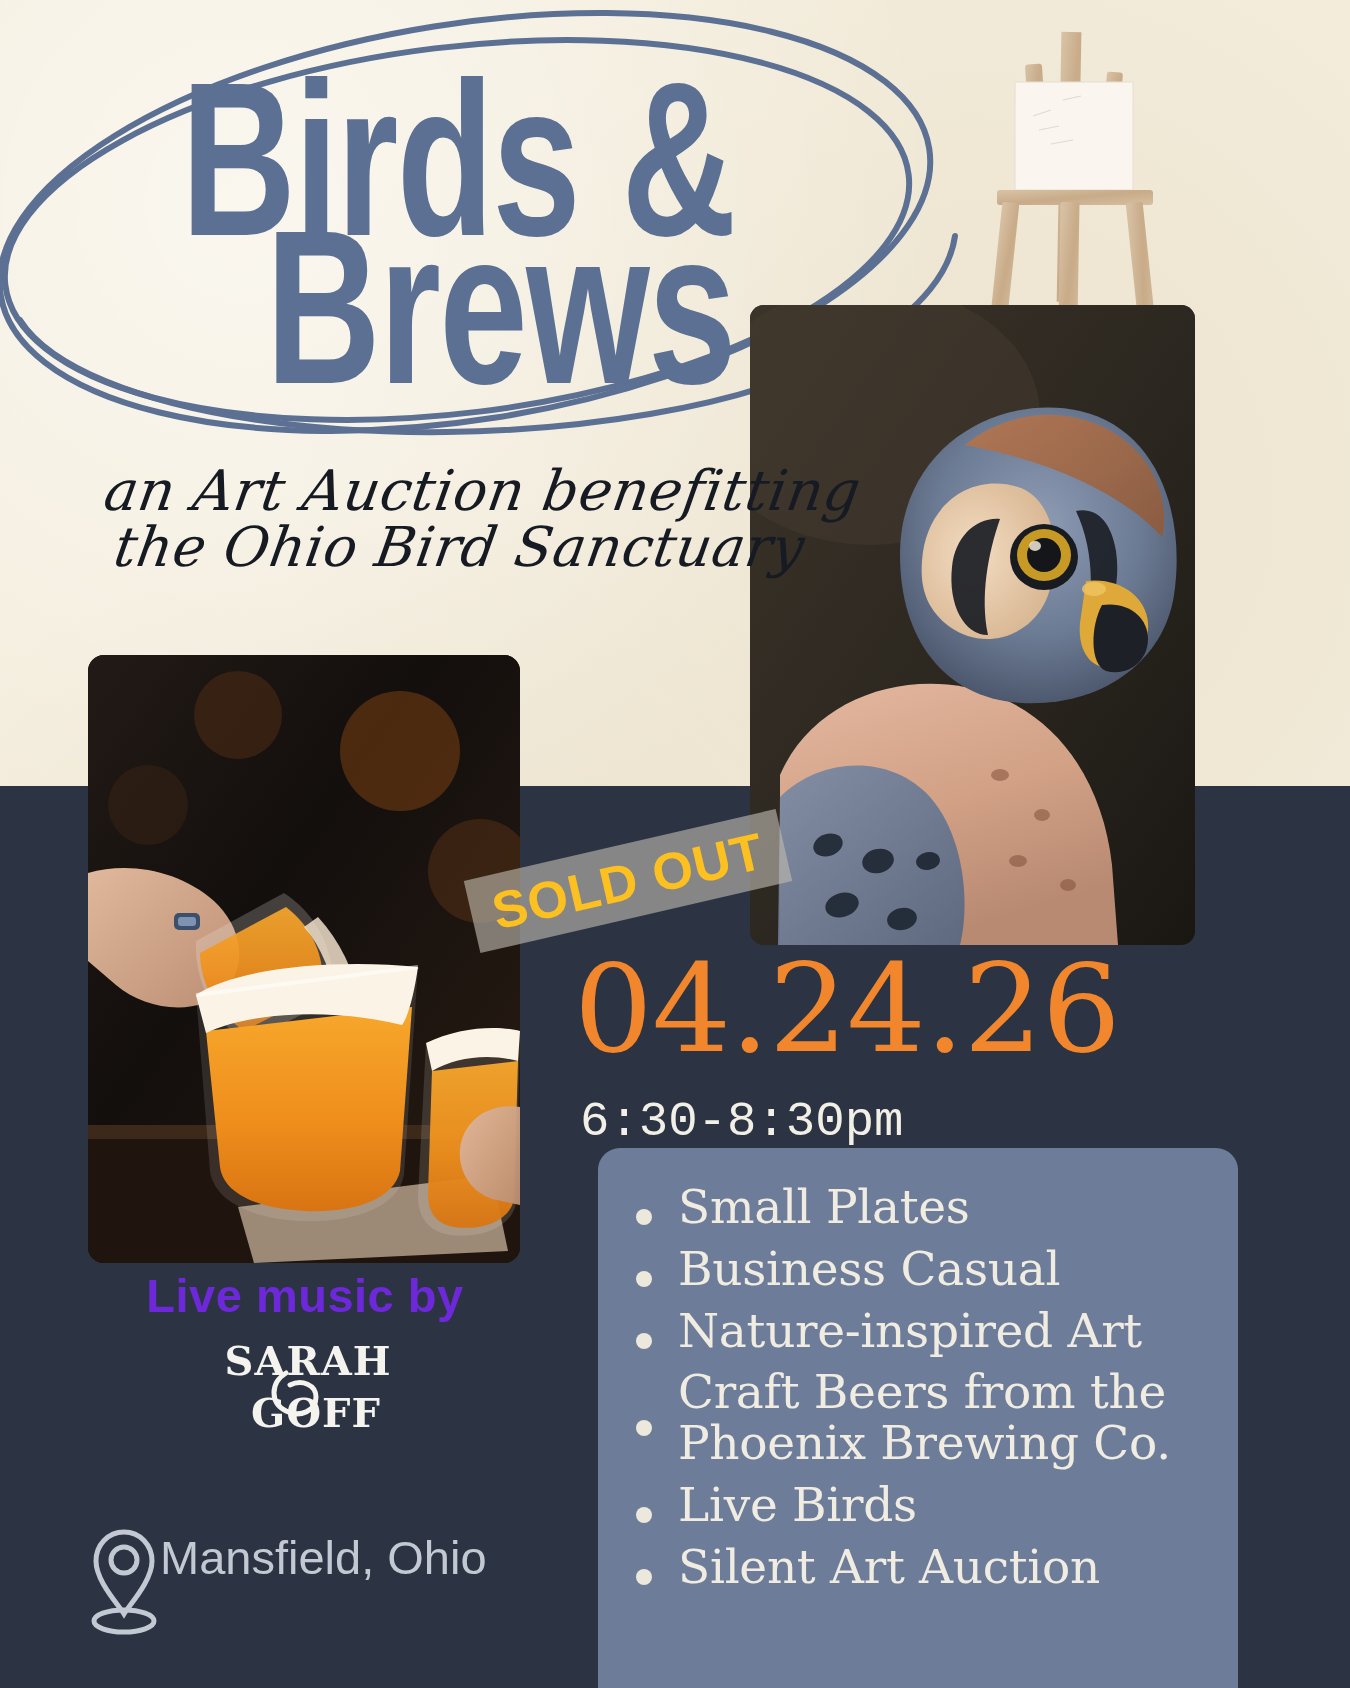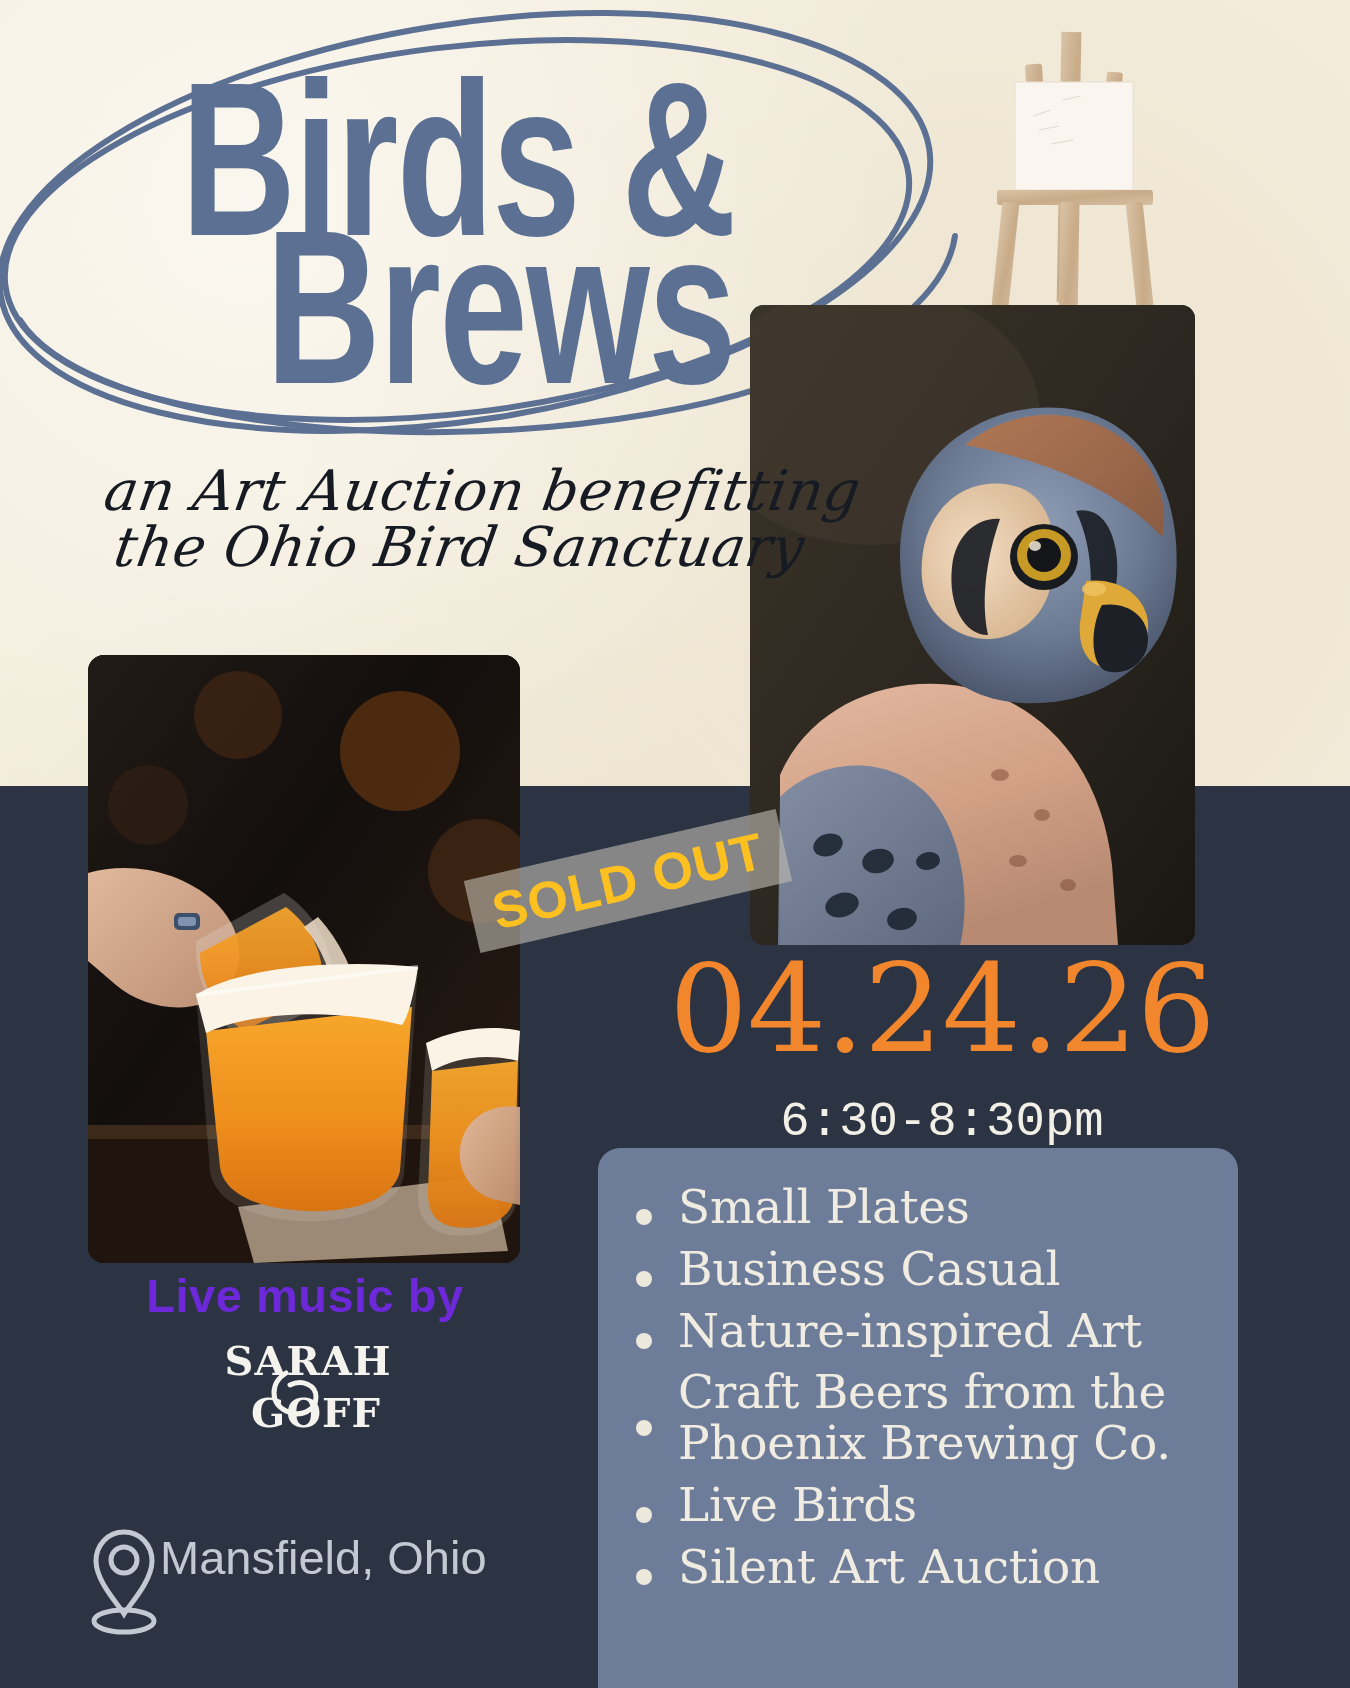--- a/index.html
+++ b/index.html
@@ -109,22 +109,21 @@
     font-family:"Liberation Sans", sans-serif;
     font-weight:700;
     font-size:52px;
     letter-spacing:1px;
     color:#fcc021;
     white-space:nowrap;
   }
 
   
   .date-block{
-    position:absolute; left:632px; top:948px; width:620px; z-index:10;
-    text-align:center;
+    position:absolute; left:580px; top:948px; width:620px; z-index:10;
   }
   .date-text{
     font-family:"DejaVu Serif", serif;
     font-weight:400;
     font-size:122px;
     line-height:1;
     color:#f2862c;
     letter-spacing:-1px;
     transform:scaleX(1.02);
   }

